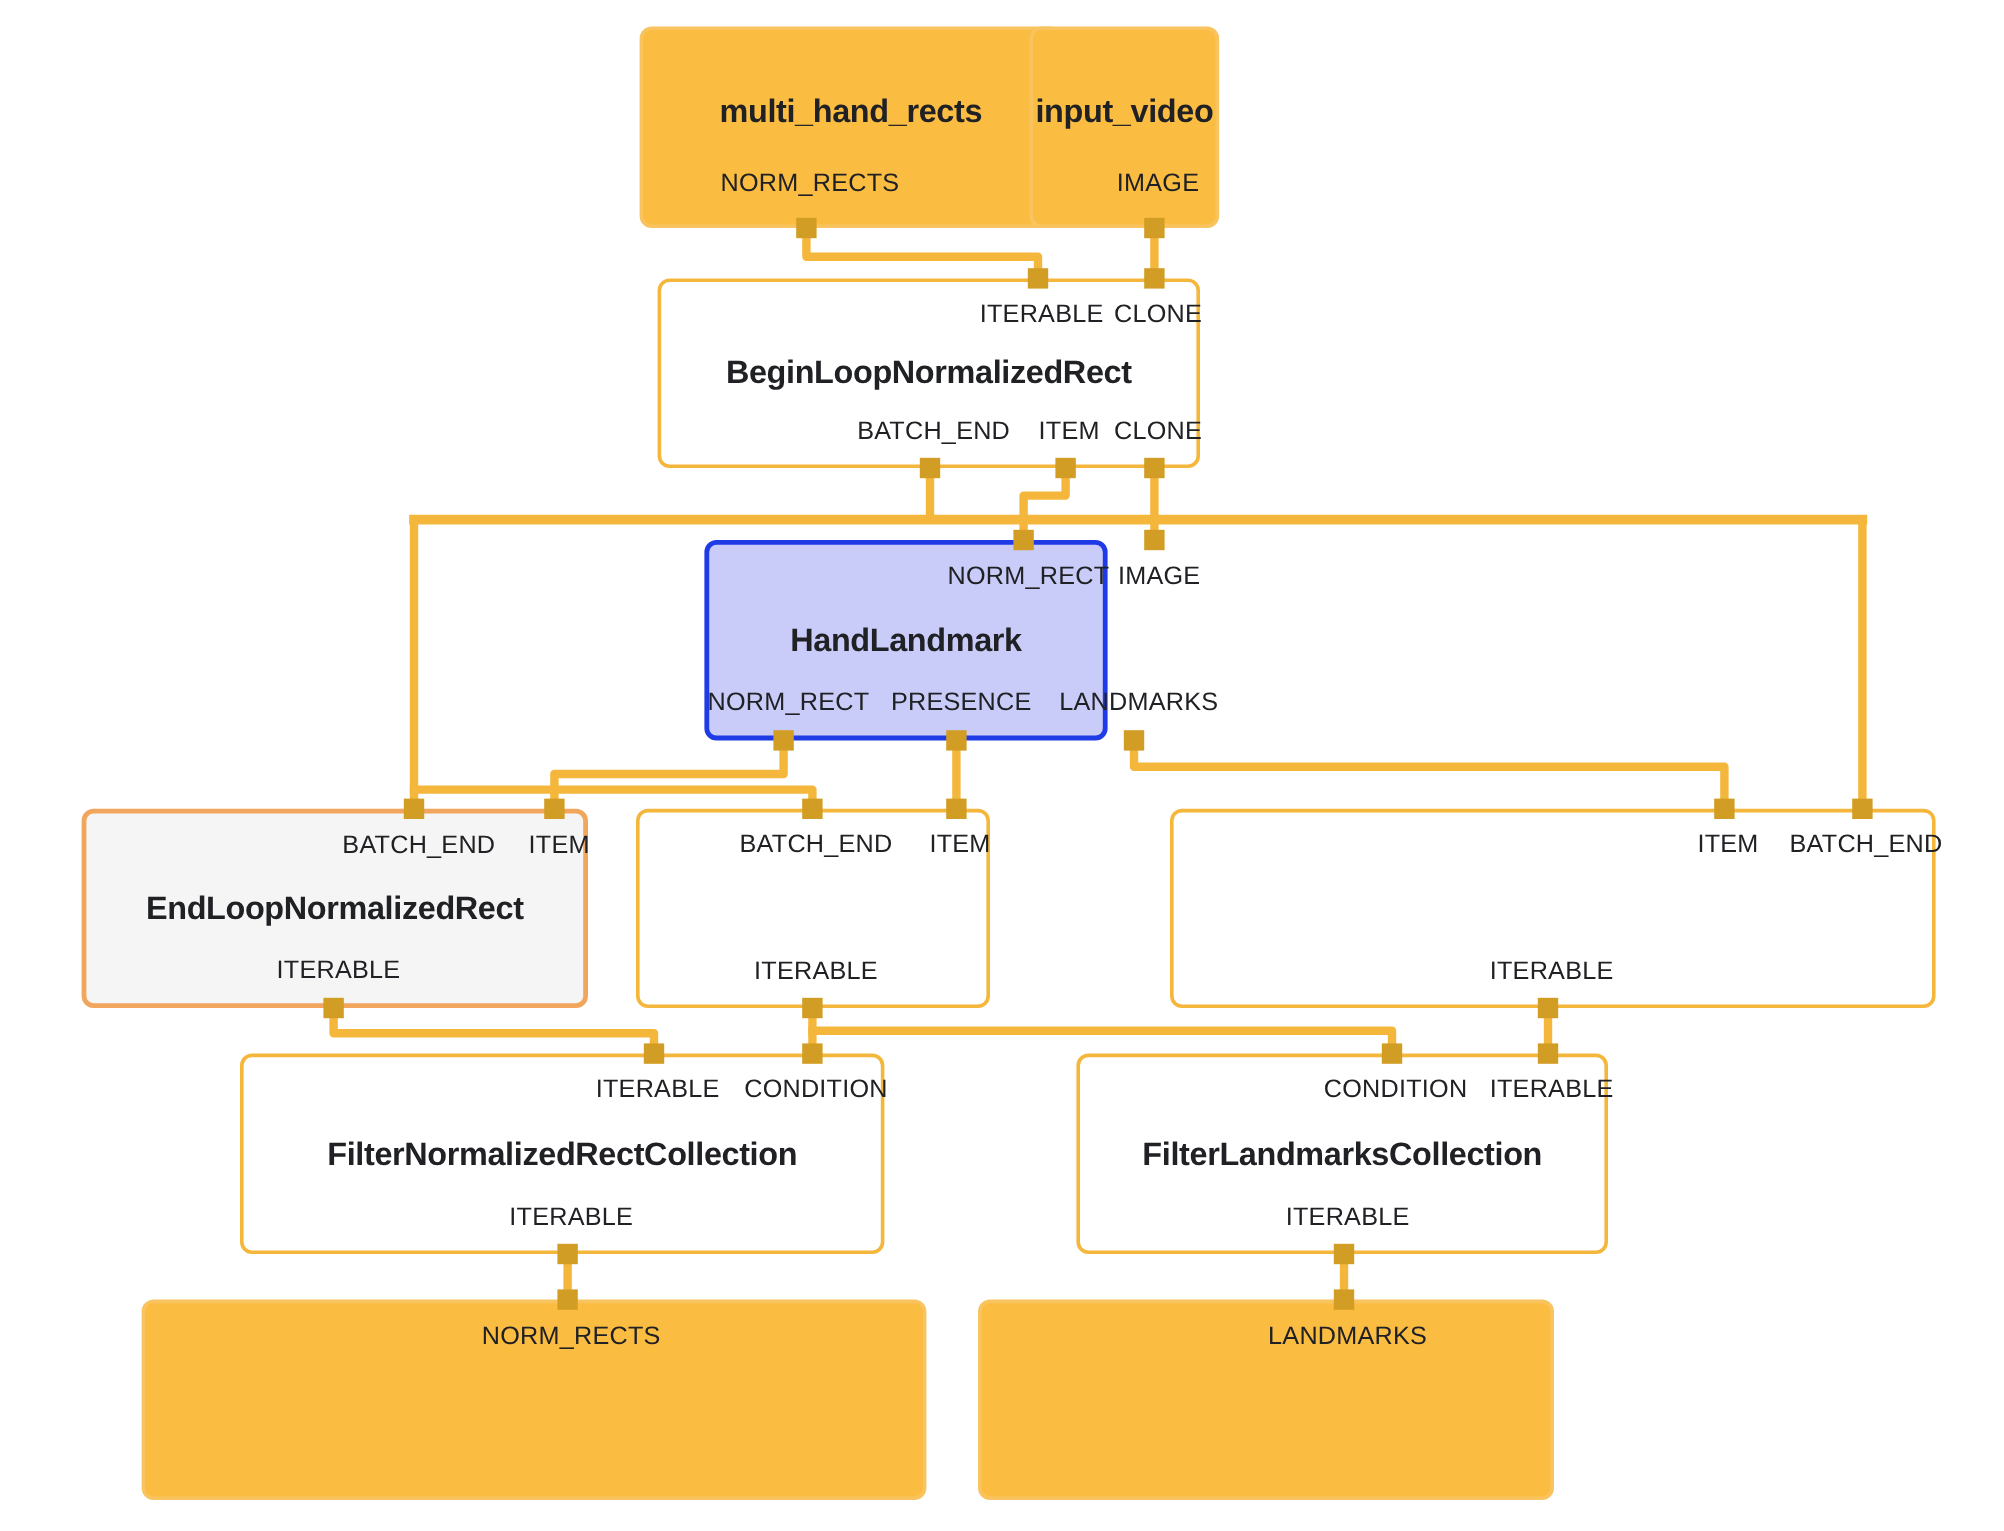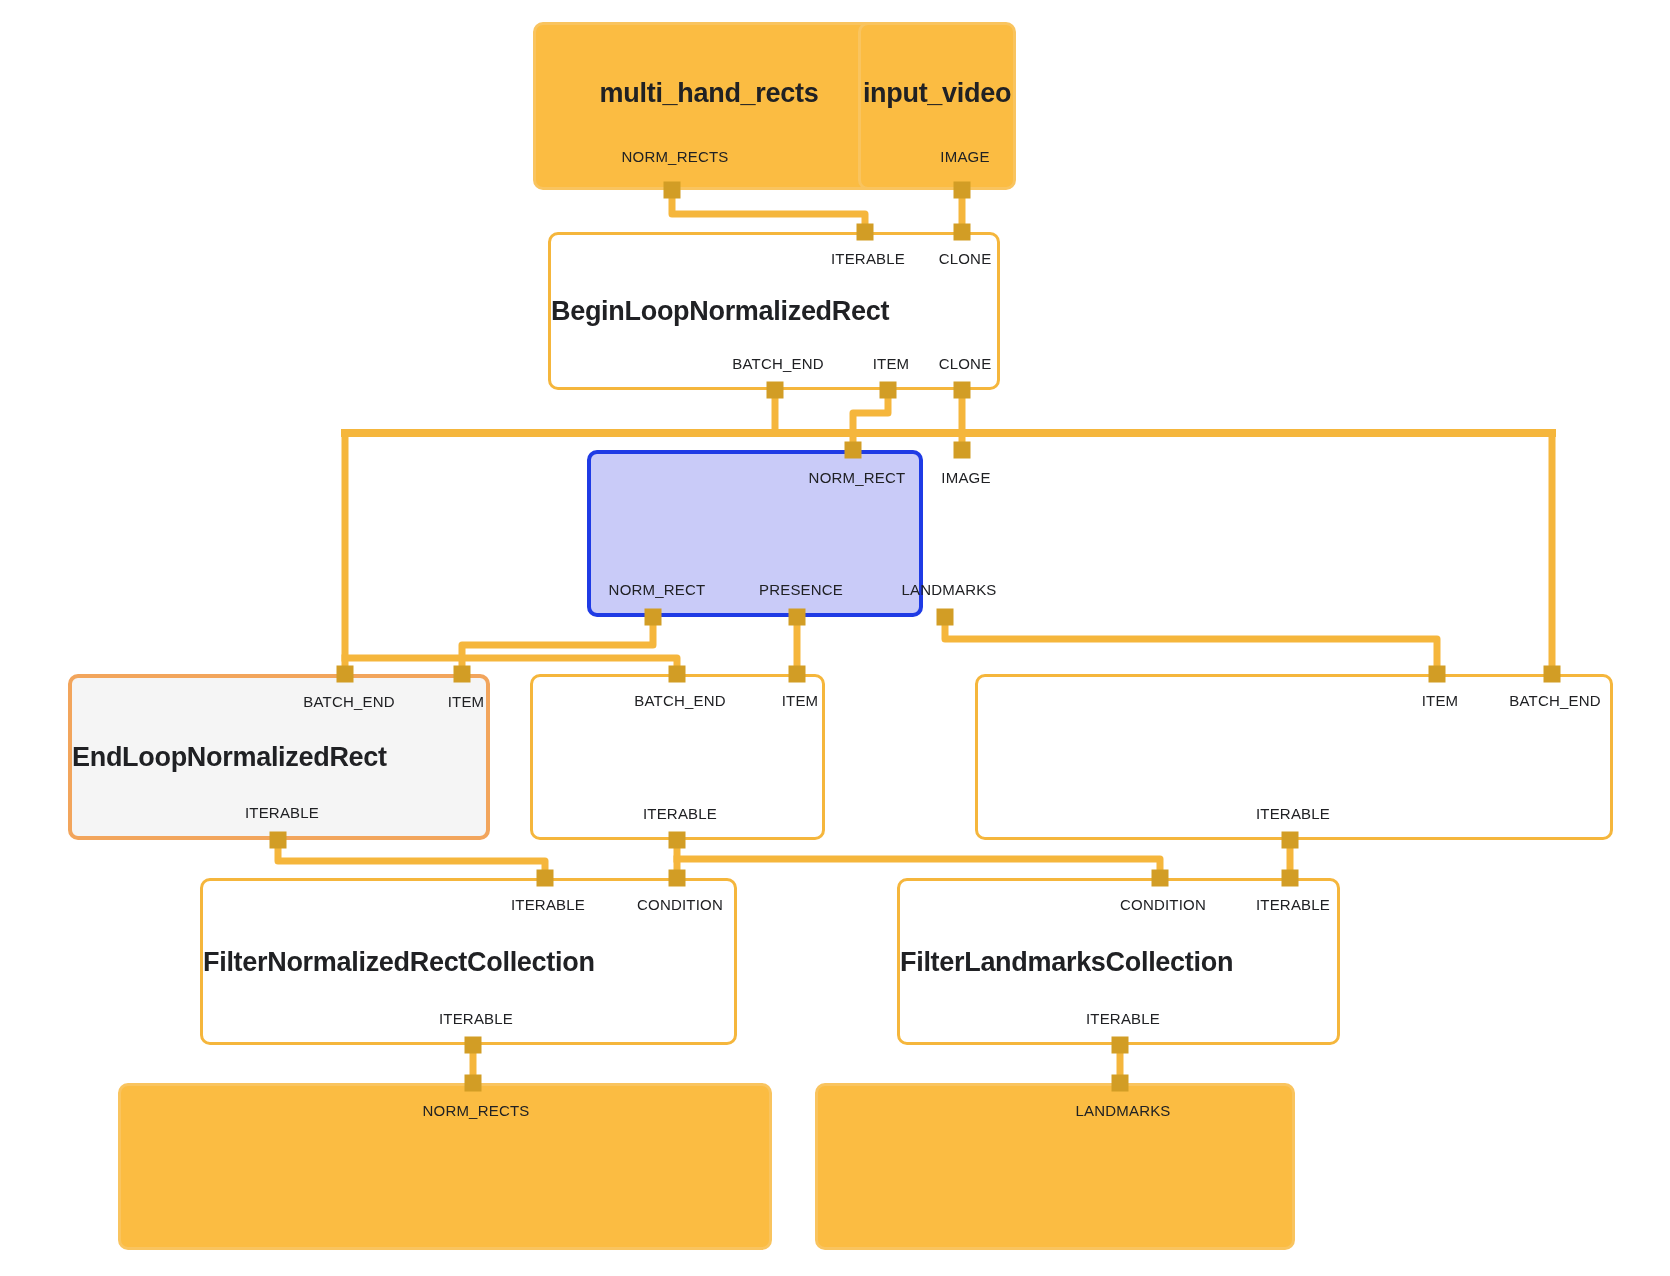--- a/index.html
+++ b/index.html
@@ -15,26 +15,26 @@
   #wires{position:absolute;left:0;top:0;pointer-events:none;}
   #wires polyline{fill:none;stroke:var(--wire);stroke-width:7;stroke-linejoin:round;stroke-linecap:square;}
   #wires polyline.bus{stroke-width:8;}
   #wires rect.port{fill:var(--port);}
   .node{position:absolute;box-sizing:border-box;border-radius:10px;background:#fff;
         border:3px solid var(--plain-border);}
   .node.packet{background:var(--packet-fill);border-color:var(--packet-border);}
   .node.subgraph{background:var(--subgraph-fill);border:4px solid var(--subgraph-border);}
   .node.selected{background:var(--selected-fill);border:4px solid var(--selected-border);}
   .title{position:absolute;left:0;right:0;top:50%;transform:translateY(-50%);
-         text-align:left;font-size:27px;font-weight:700;letter-spacing:-0.3px;white-space:nowrap;}
+         text-align:center;font-size:27px;font-weight:700;letter-spacing:-0.3px;white-space:nowrap;}
   .packet .title-src{position:absolute;left:0;right:0;top:42%;transform:translateY(-50%);
          text-align:center;font-size:27px;font-weight:700;letter-spacing:-0.3px;white-space:nowrap;}
   .packet .title-sink{position:absolute;left:0;right:0;top:56%;transform:translateY(-50%);
          text-align:center;font-size:27px;font-weight:700;letter-spacing:-0.3px;white-space:nowrap;}
-  .plabel{position:absolute;transform:translateX(-50%);font-size:15px;letter-spacing:0.2px;
+  .plabel{position:absolute;transform:translateX(-50%);font-size:21px;letter-spacing:0.2px;
           white-space:nowrap;}
   .plabel.top{top:15px;}
   .plabel.bottom{bottom:15px;}
   .plabel.src-out{bottom:22px;}
   .plabel.sink-in{top:16px;}
 </style>
 </head>
 <body>
 
 <div id="canvas">
@@ -54,20 +54,21 @@
     <span class="plabel top" style="left:414px;">CLONE</span>
     <div class="title">BeginLoopNormalizedRect</div>
     <span class="plabel bottom" style="left:227px;">BATCH_END</span>
     <span class="plabel bottom" style="left:340px;">ITEM</span>
     <span class="plabel bottom" style="left:414px;">CLONE</span>
   </div>
 
   <div class="node subgraph" style="left:587px;top:450px;width:336px;height:167px;">
     <span class="plabel top" style="left:266px;">NORM_RECT</span>
     <span class="plabel top" style="left:375px;">IMAGE</span>
+    <div class="title">HandLandmark</div>
     <span class="plabel bottom" style="left:66px;">NORM_RECT</span>
     <span class="plabel bottom" style="left:210px;">PRESENCE</span>
     <span class="plabel bottom" style="left:358px;">LANDMARKS</span>
   </div>
 
   <div class="node selected" style="left:68px;top:674px;width:422px;height:166px;">
     <span class="plabel top" style="left:277px;">BATCH_END</span>
     <span class="plabel top" style="left:394px;">ITEM</span>
     <div class="title">EndLoopNormalizedRect</div>
     <span class="plabel bottom" style="left:210px;">ITERABLE</span>

